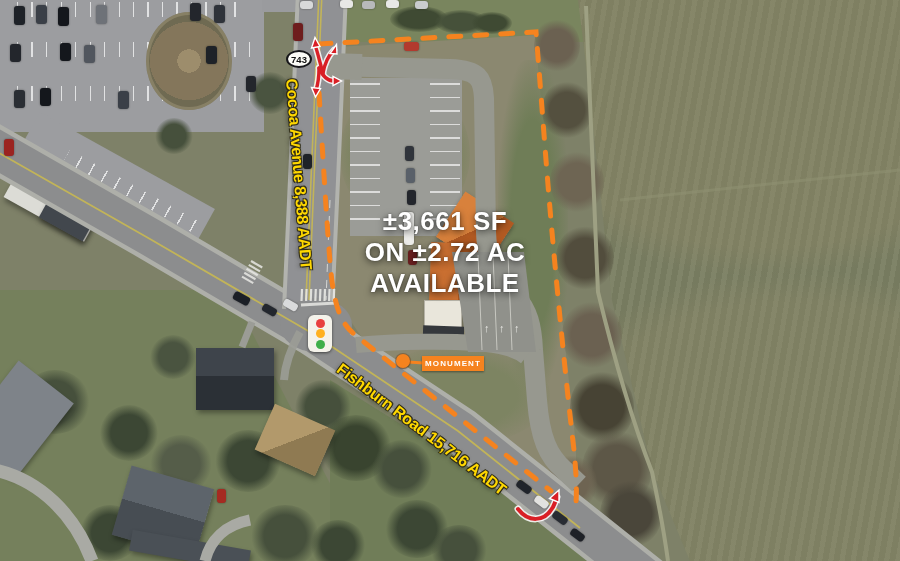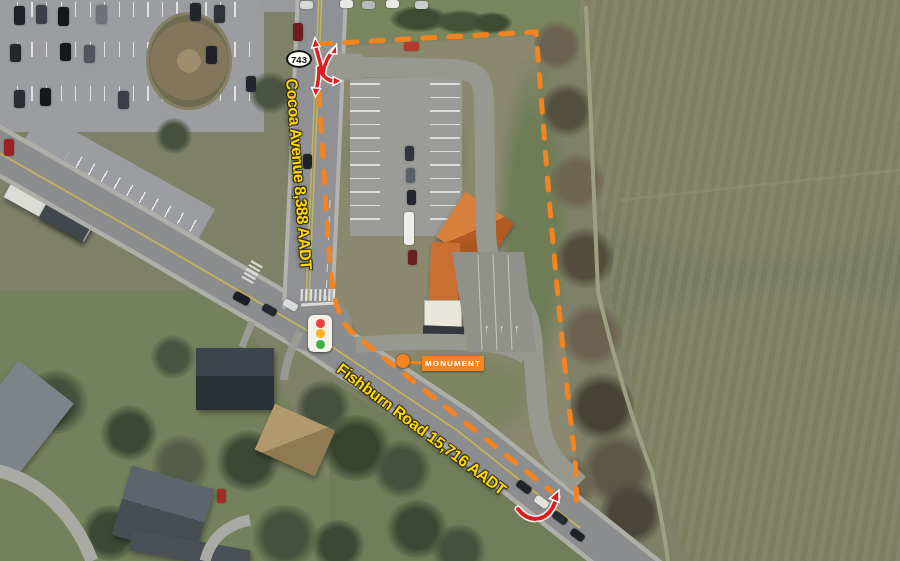--- a/index.html
+++ b/index.html
@@ -260,20 +260,25 @@
   </svg>
 
   <div class="layer-labels">
     <div id="route-shield">
       <span>743</span>
     </div>
 
     <div id="cocoa-label" class="road-label">Cocoa Avenue 8,388 AADT</div>
     <div id="fishburn-label" class="road-label">Fishburn Road 15,716 AADT</div>
 
+    <div id="headline">
+      <div>±3,661 SF</div>
+      <div>ON ±2.72 AC</div>
+      <div>AVAILABLE</div>
+    </div>
 
     <div id="traffic-light">
       <span class="lamp" style="top:3.5px;background:#e8403f;"></span>
       <span class="lamp" style="top:14px;background:#ffb020;"></span>
       <span class="lamp" style="top:24.5px;background:#3fae49;"></span>
     </div>
 
     <div id="monument-dot"></div>
     <div id="monument-tag">MONUMENT</div>
   </div>

